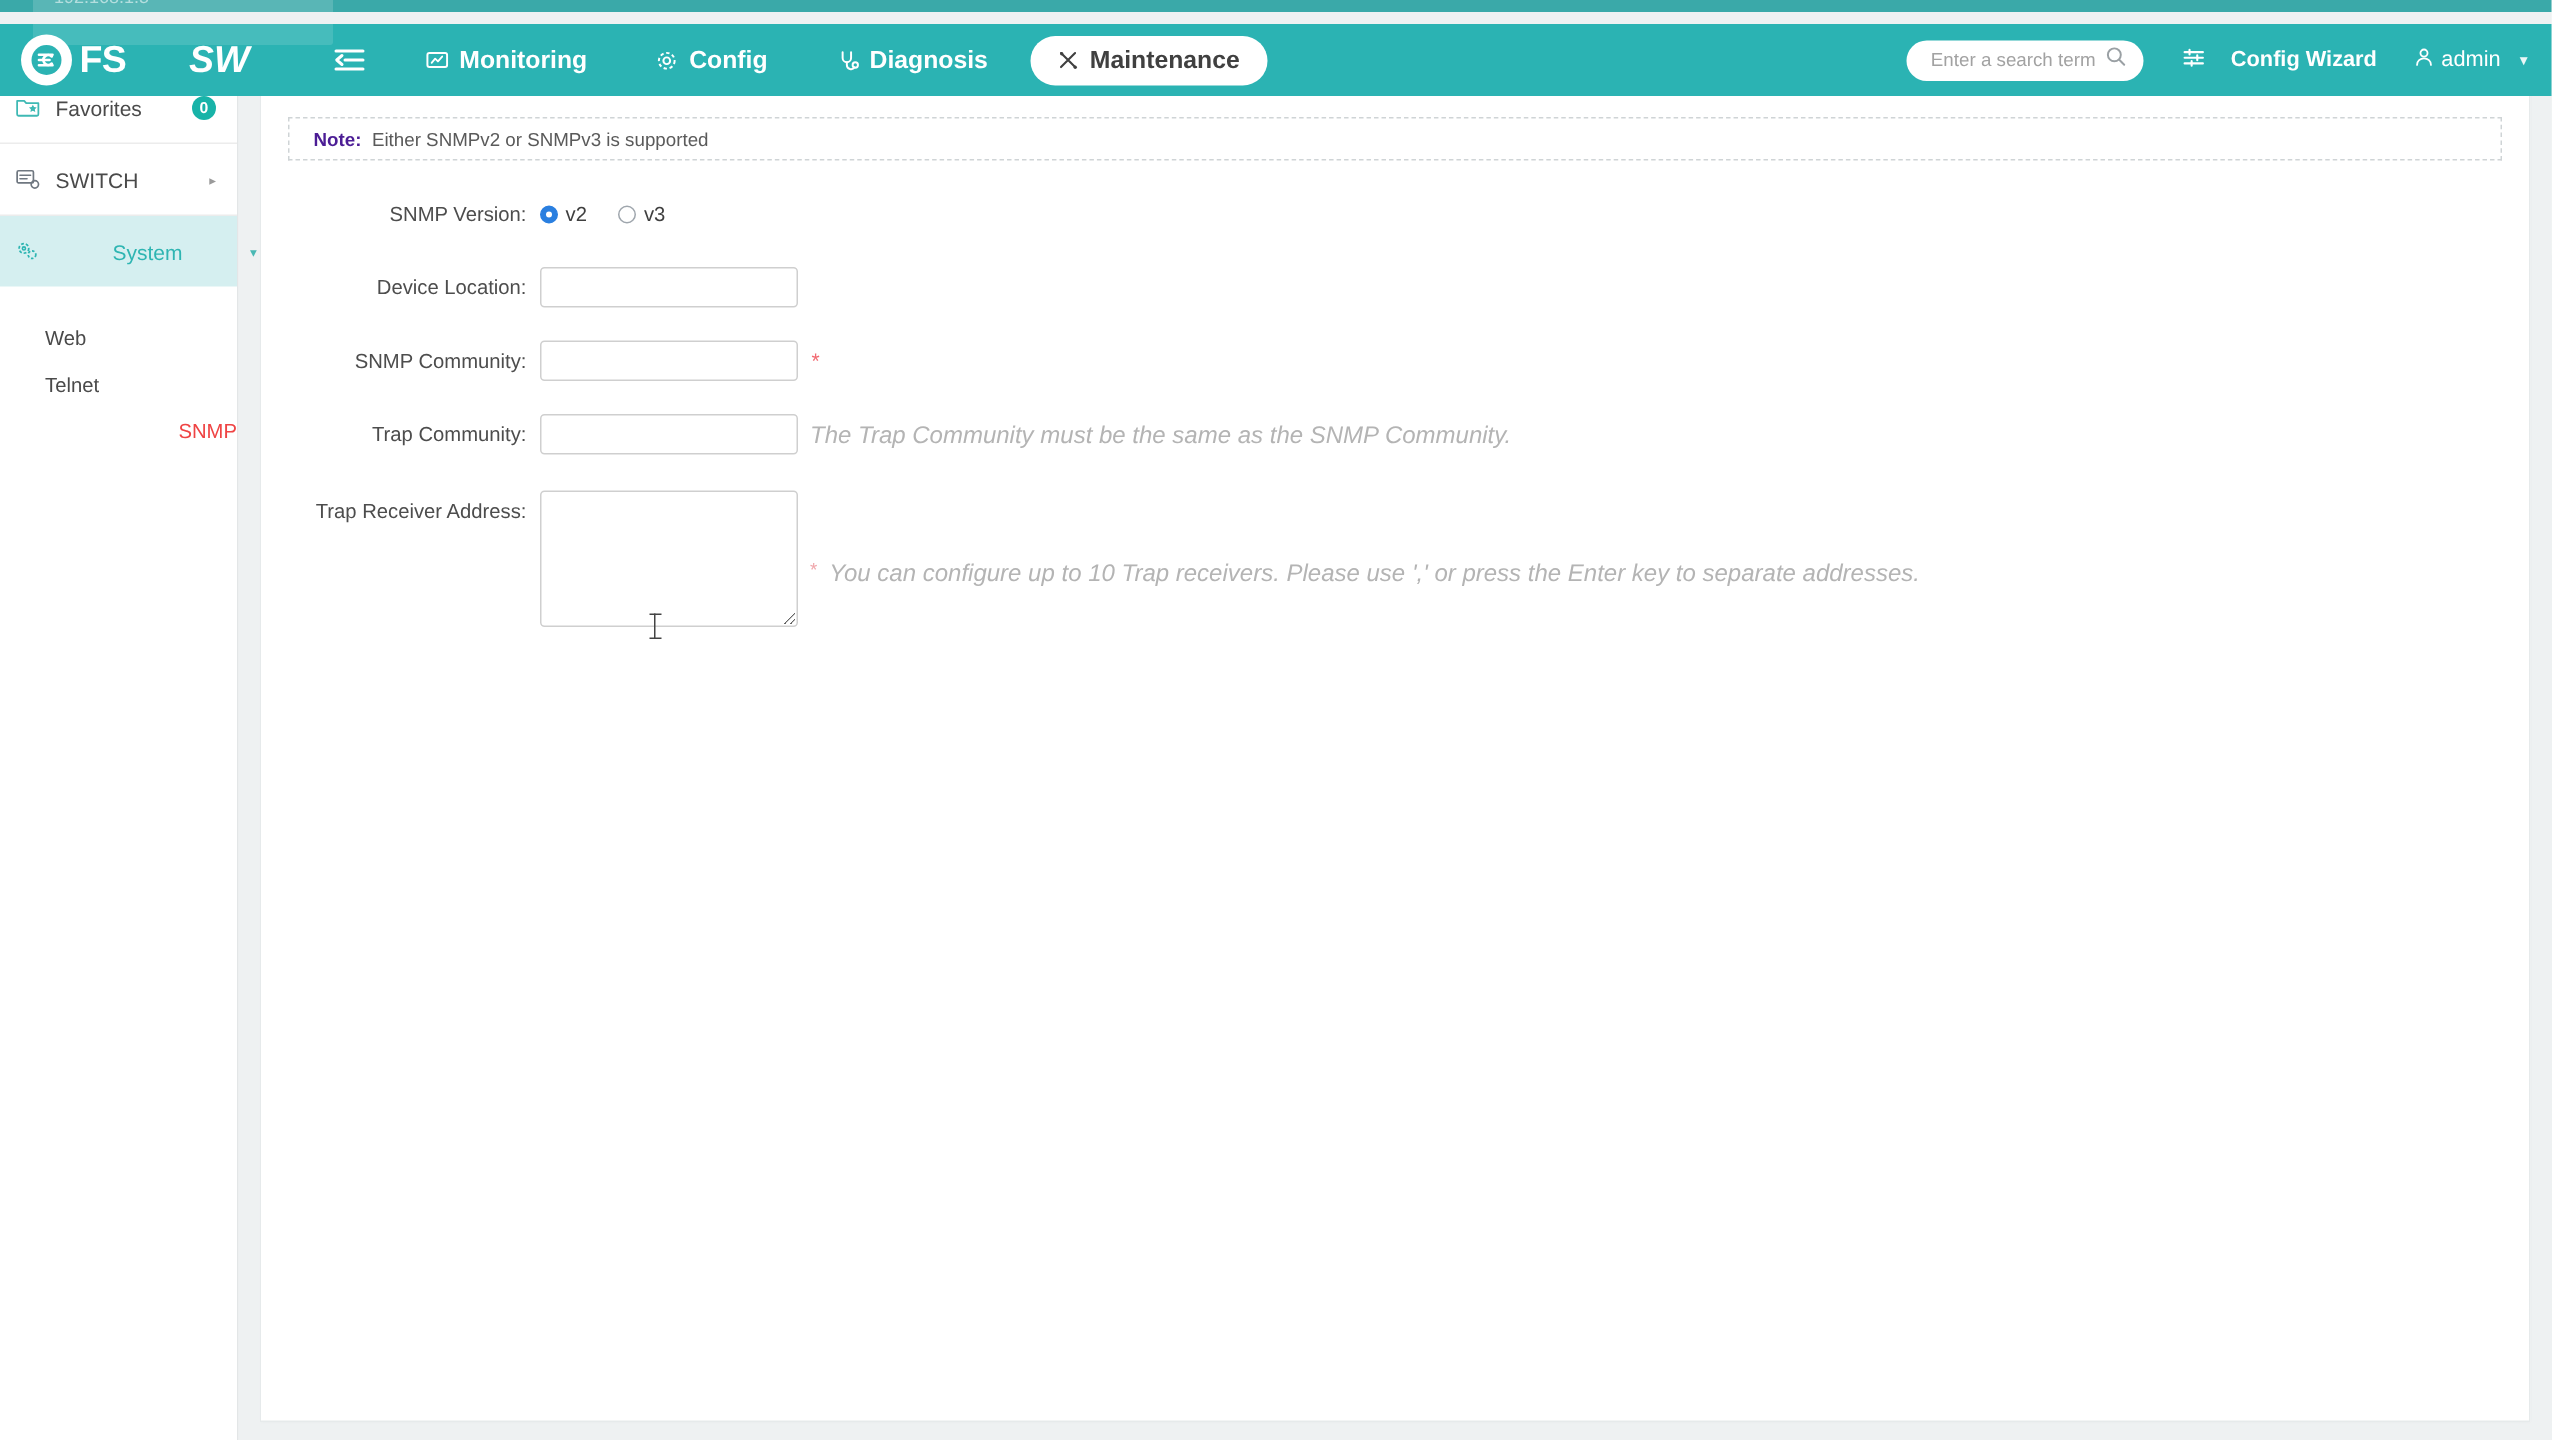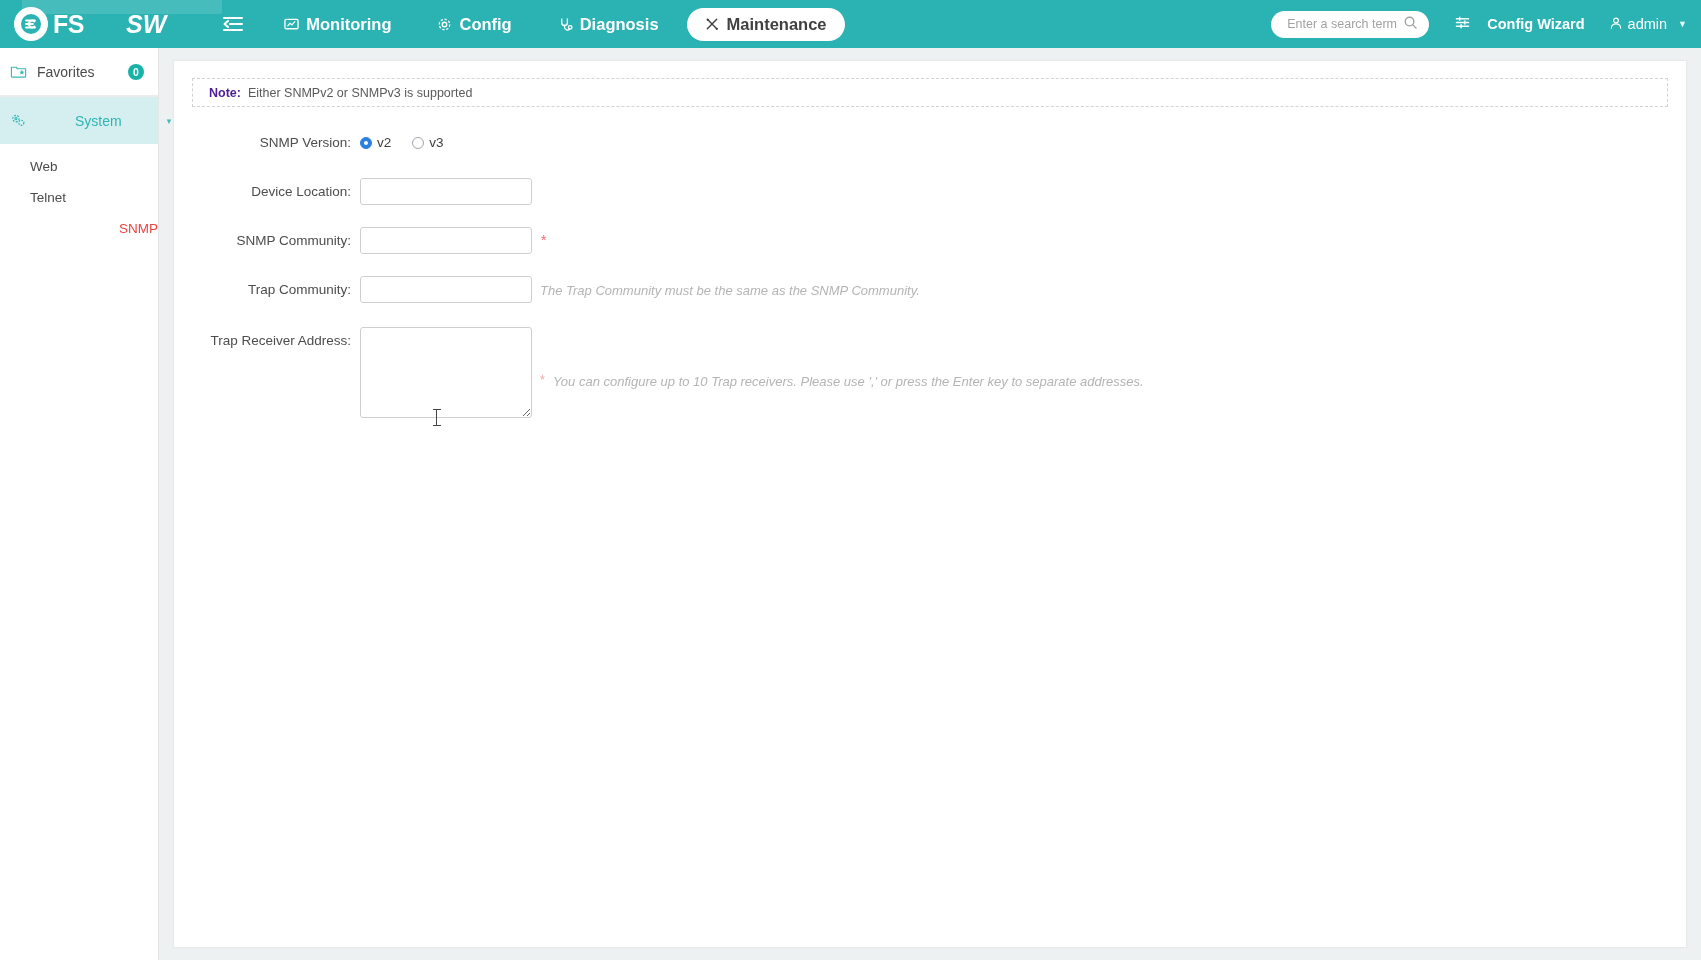--- a/index.html
+++ b/index.html
@@ -25,21 +25,21 @@
     border-radius: 7px 7px 0 0;
     color: rgba(255,255,255,0.55);
     font-size: 12px;
     line-height: 24px;
     padding-left: 14px;
     white-space: nowrap;
   }
 
   
   #topbar {
-    position: absolute; top: 0; left: 0;
+    position: absolute; top: 16px; left: 0;
     width: 1701px; height: 48px;
     background: #2bb3b3;
     display: flex; align-items: center;
     z-index: 5;
   }
   #topbar-tabshade {
     position: absolute; left: 22px; top: 0;
     width: 200px; height: 14px;
     background: rgba(255,255,255,0.13);
     border-radius: 0 0 2px 2px;
@@ -148,21 +148,21 @@
   .caret-right { color: #9a9a9a; font-size: 9px; margin-right: 14px; }
   .caret-down  { color: #49b8b4; font-size: 9px; margin-right: 14px; }
   .side-row.open {
     background: #d5eff0; color: #2eb5b2; gap: 45px;
   }
   .sub-row {
     height: 31px; display: flex; align-items: center;
     padding-left: 30px; font-size: 13.5px; color: #4a4a4a;
     cursor: pointer;
   }
-  .sub-row.first { margin-top: 7px; }
+  .sub-row.first { margin-top: 19px; }
   .sub-row.active { color: #ef4444; justify-content: flex-end; }
 
   
   #main {
     position: absolute; top: 48px; left: 159px;
     width: 1542px; height: 912px;
     background: #eef1f2;
     padding: 12px 14px 12px 14px;
   }
   #panel {
@@ -206,21 +206,21 @@
     border: 1px solid #cfcfcf; border-radius: 3px;
     outline: none; background: #fff; resize: both;
     font-family: "Liberation Sans", sans-serif;
     font-size: 13px; padding: 4px 7px; color: #333;
   }
   .req-star {
     color: #f26a72; font-size: 14px;
     margin-left: 9px; line-height: 26px;
   }
   .hint {
-    font-size: 13px; color: #b4b4b4; font-style: italic;
+    font-size: 16px; color: #b4b4b4; font-style: italic;
     margin-left: 8px; line-height: 30px; white-space: nowrap;
   }
   .hint-lower { line-height: 1; margin-top: 48px; }
   .hint-star {
     color: #f0a6ab; font-size: 12.5px;
     margin-left: 8px; margin-top: 46px;
   }
 
   .radios { display: flex; align-items: center; height: 27px; gap: 21px; }
   .radio-opt {
@@ -385,20 +385,31 @@
         <path d="M1.5 4.5h5l1.4 1.6h8.6V14a1 1 0 0 1-1 1H2.5a1 1 0 0 1-1-1V4.5z" stroke="#3fb9b4" stroke-width="1.25" fill="none" stroke-linejoin="round"></path>
         <path d="M12.6 7.2l.85 1.7 1.9.25-1.38 1.3.33 1.85-1.7-.9-1.7.9.33-1.85-1.38-1.3 1.9-.25z" fill="#3fb9b4"></path>
       </svg>
     </span>
     <span class="slabel">Favorites</span>
     <span id="fav-badge">0</span>
   </div>
 
   <div class="side-sep"></div>
 
+  <div class="side-row">
+    <span class="sico">
+      <svg width="17" height="17" viewBox="0 0 18 18">
+        <rect x="1.5" y="3" width="11.5" height="8.5" rx="1" stroke="#6f7780" stroke-width="1.2" fill="none"></rect>
+        <path d="M3.5 6.2h7.5 M3.5 8.6h5" stroke="#6f7780" stroke-width="1.1" stroke-linecap="round"></path>
+        <circle cx="14" cy="12.6" r="2.6" stroke="#6f7780" stroke-width="1.2" fill="none"></circle>
+      </svg>
+    </span>
+    <span class="slabel">SWITCH</span>
+    <span class="caret-right">▸</span>
+  </div>
 
   <div class="side-sep"></div>
 
   <div class="side-row open">
     <span class="sico">
       <svg width="17" height="17" viewBox="0 0 18 18">
         <circle cx="6.3" cy="7" r="3.4" stroke="#2eb5b2" stroke-width="1.25" fill="none" stroke-dasharray="2 1.4"></circle>
         <circle cx="6.3" cy="7" r="1.1" stroke="#2eb5b2" stroke-width="1.1" fill="none"></circle>
         <circle cx="12" cy="11.4" r="2.7" stroke="#2eb5b2" stroke-width="1.25" fill="none" stroke-dasharray="1.8 1.3"></circle>
       </svg>

